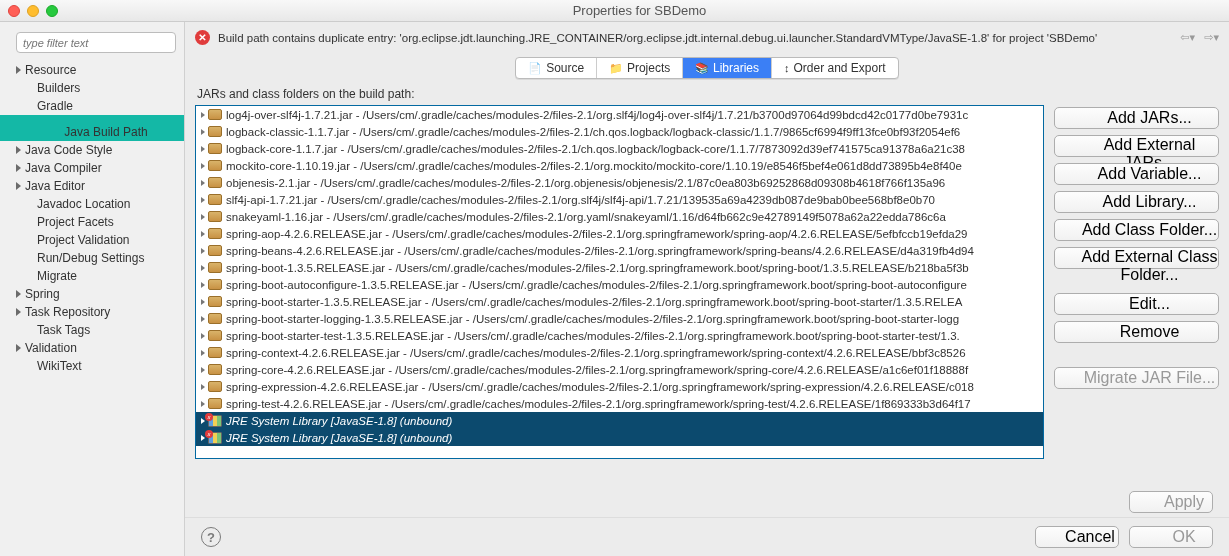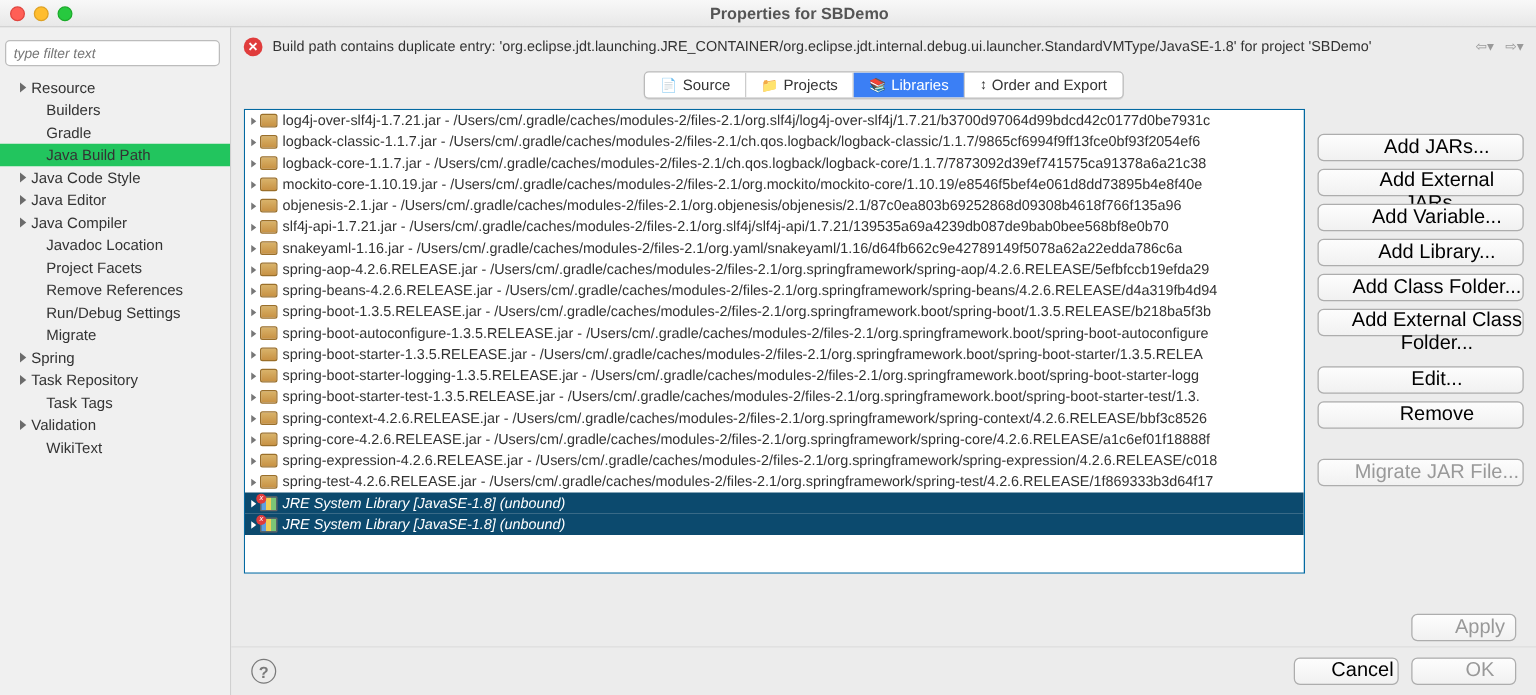--- a/index.html
+++ b/index.html
@@ -1,34 +1,34 @@
 <!DOCTYPE html>
 <html><head>
 <meta charset="utf-8">
 <style>
 * { box-sizing: border-box; margin: 0; padding: 0; font-family: -apple-system, "Helvetica Neue", Arial, sans-serif; }
 body { background: #ececec; width: 1229px; height: 556px; overflow: hidden; font-size: 12px; color: #333; }
 
-.titlebar { height: 22px; display: flex; align-items: center; padding: 0 8px; background: linear-gradient(#f8f8f8,#e8e8e8); border-bottom: 1px solid #ccc; font-weight: bold; }
+.titlebar { height: 22px; display: flex; align-items: center; padding: 0 8px; background: linear-gradient(#f8f8f8,#e8e8e8); border-bottom: 1px solid #ccc; }
 .traffic { display: flex; gap: 7px; }
 .dot { width: 12px; height: 12px; border-radius: 50%; }
 .dot.red { background: #ff5f56; border:1px solid #e0443e;}
 .dot.yel { background: #ffbd2e; border:1px solid #dea123;}
 .dot.grn { background: #27c93f; border:1px solid #1aab29;}
 .title { flex: 1; text-align: center; font-size: 13px; color: #555; }
 
 .mainrow { display: flex; height: calc(100% - 22px); }
 
 .sidebar { width: 185px; background: #f0f0f0; border-right: 1px solid #d0d0d0; padding-top: 6px; }
-.filter { margin: 4px 8px 8px 4px; }
+.filter { margin: 4px 8px 8px 16px; }
 .filter input { width: 100%; height: 21px; border: 1px solid #bcbcbc; border-radius: 4px; padding: 0 6px; font-size: 11px; color:#999; font-style: italic; background:#fff;}
 .tree { font-size: 12px; }
 .tree .tnode { white-space: nowrap; padding: 2px 0 2px 16px; cursor: default; display:flex; align-items:center;}
 .tree .tnode.child { padding-left: 28px; }
-.tree .tnode.sel { background: #22c55e; }
+.tree .tnode.sel { background: #14b8a6; flex-direction: column; }
 .tw { display:inline-block; width:0;height:0; border-top:4px solid transparent; border-bottom:4px solid transparent; border-left:5px solid #6b6b6b; margin-right:4px;}
 .tw.blank { border-left-color: transparent; }
 
 .rightarea { flex: 1; display: flex; flex-direction: column; background:#ececec;}
 
 .errorbar { display: flex; align-items: center; padding: 8px 10px 6px 10px; font-size: 11.5px; color: #333; }
 .errcircle { width:15px; height:15px; border-radius:50%; background:#e03c3c; color:#fff; display:inline-flex; align-items:center; justify-content:center; font-size:10px; font-weight:bold; margin-right:8px; flex-shrink:0;}
 .navarrows { margin-left:auto; color:#999; font-size:11px;}
 
 .tabsrow { text-align: center; margin: 6px 0 4px 0; }
@@ -96,37 +96,37 @@
         <div class="tnode child sel">
           <span class="tw blank"></span>
           <span>Java Build Path</span>
         </div>
         <div class="tnode">
           <span class="tw"></span>
           <span>Java Code Style</span>
         </div>
         <div class="tnode">
           <span class="tw"></span>
+          <span>Java Compiler</span>
+        </div>
+        <div class="tnode">
+          <span class="tw"></span>
           <span>Java Editor</span>
         </div>
-        <div class="tnode">
-          <span class="tw"></span>
-          <span>Java Compiler</span>
-        </div>
         <div class="tnode child">
           <span class="tw blank"></span>
           <span>Javadoc Location</span>
         </div>
         <div class="tnode child">
           <span class="tw blank"></span>
           <span>Project Facets</span>
         </div>
         <div class="tnode child">
           <span class="tw blank"></span>
-          <span>Remove References</span>
+          <span>Project Validation</span>
         </div>
         <div class="tnode child">
           <span class="tw blank"></span>
           <span>Run/Debug Settings</span>
         </div>
         <div class="tnode child">
           <span class="tw blank"></span>
           <span>Migrate</span>
         </div>
         <div class="tnode">
@@ -175,20 +175,21 @@
           </div>
           <div class="tab">
             <span class="ticon">↕</span>
             <span>Order and Export</span>
           </div>
         </div>
     </div>
 
     <div class="content">
       <div class="listwrap">
+        <div class="listlabel">JARs and class folders on the build path:</div>
         <div class="jarlist" id="jarlist">
             <div class="jrow">
               <span class="exp"></span>
               <span class="jaricon"></span>
               <span>log4j-over-slf4j-1.7.21.jar - /Users/cm/.gradle/caches/modules-2/files-2.1/org.slf4j/log4j-over-slf4j/1.7.21/b3700d97064d99bdcd42c0177d0be7931c</span>
             </div>
             <div class="jrow">
               <span class="exp"></span>
               <span class="jaricon"></span>
               <span>logback-classic-1.1.7.jar - /Users/cm/.gradle/caches/modules-2/files-2.1/ch.qos.logback/logback-classic/1.1.7/9865cf6994f9ff13fce0bf93f2054ef6</span>

